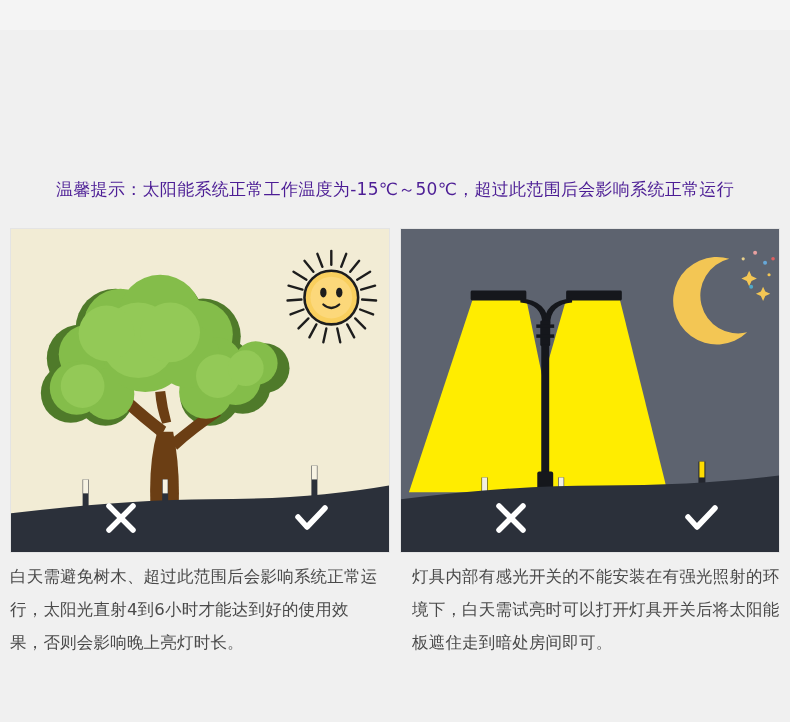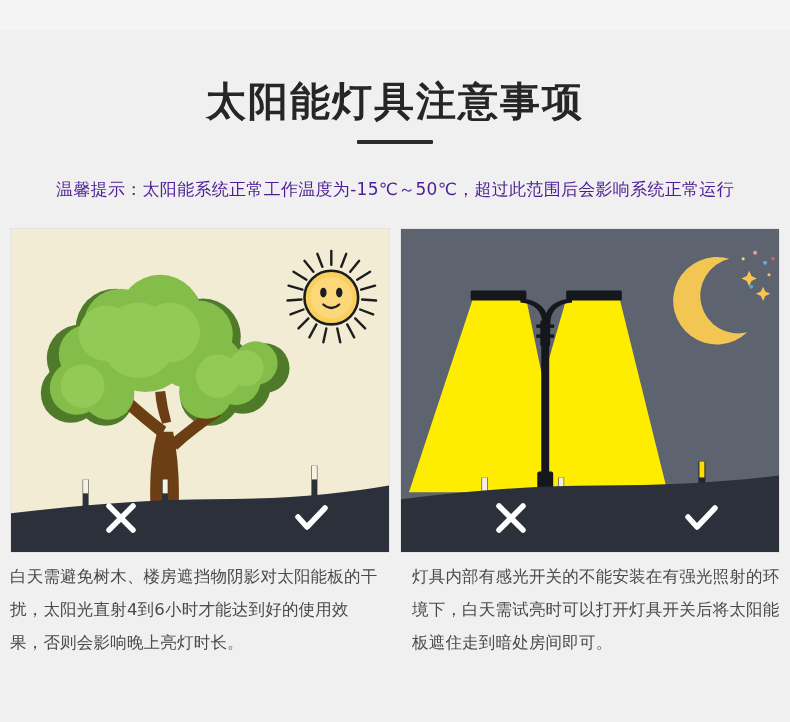--- a/index.html
+++ b/index.html
@@ -87,24 +87,20 @@
   }
   .caption.right{margin-left:10px;}
 </style>
 </head>
 <body>
 
 <div class="page">
 
   <div class="top-strip"></div>
 
-  <div class="title-wrap">
-    <div class="title">太阳能灯具注意事项</div>
-    <div class="title-rule"></div>
-  </div>
 
   <div class="tip">温馨提示：太阳能系统正常工作温度为-15℃～50℃，超过此范围后会影响系统正常运行</div>
 
   <div class="panels">
 
     <div class="panel day">
       <svg class="scene" viewBox="0 0 380 325" preserveAspectRatio="none">
 
         <g stroke="#1d1d1d" stroke-width="2.4" stroke-linecap="round">
           <line x1="322" y1="36" x2="322" y2="22"></line>
@@ -272,17 +268,17 @@
         <div class="mark check">
           <svg viewBox="0 0 40 40" width="40" height="40">
             <polyline points="7,19 16,29 34,10" fill="none" stroke="#ffffff" stroke-width="5.5" stroke-linecap="round" stroke-linejoin="round"></polyline>
           </svg>
         </div>
       </div>
     </div>
   </div>
 
   <div class="captions">
-    <div class="caption left">白天需避免树木、楼房遮挡物阴影对太阳能板的干扰，太阳光直射4到6小时才能达到好的使用效果，否则会影响晚上亮灯时长。</div>
+    <div class="caption left">白天需避免树木、超过此范围后会影响系统正常运行，太阳光直射4到6小时才能达到好的使用效果，否则会影响晚上亮灯时长。</div>
     <div class="caption right">灯具内部有感光开关的不能安装在有强光照射的环境下，白天需试亮时可以打开灯具开关后将太阳能板遮住走到暗处房间即可。</div>
   </div>
 
 </div>
 
 </body></html>

